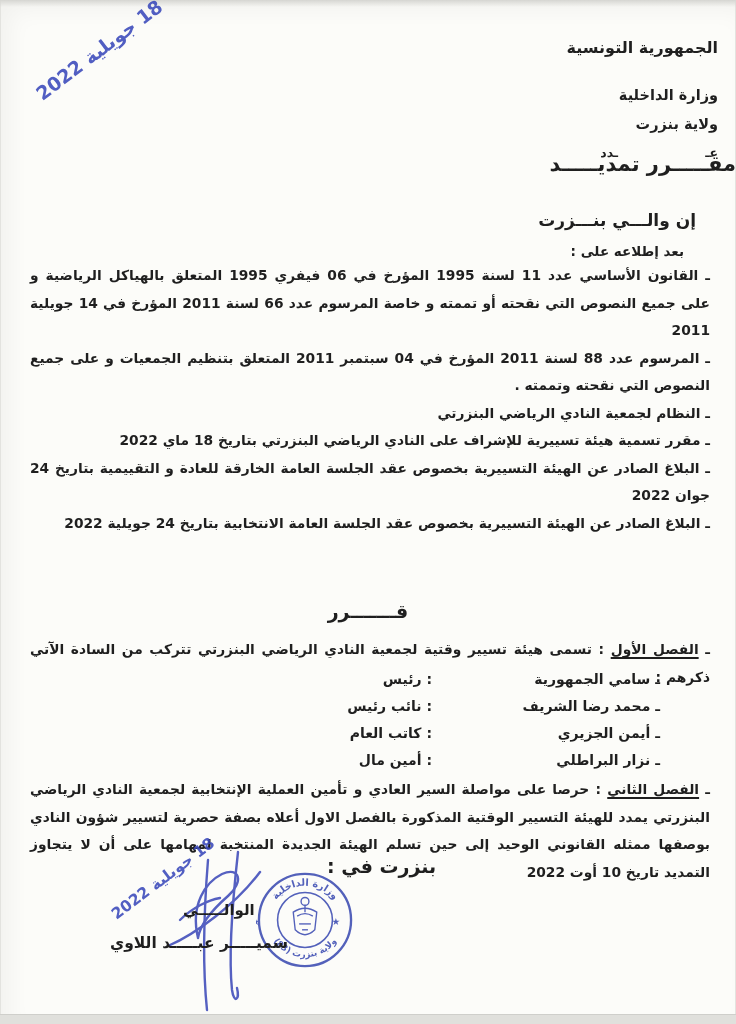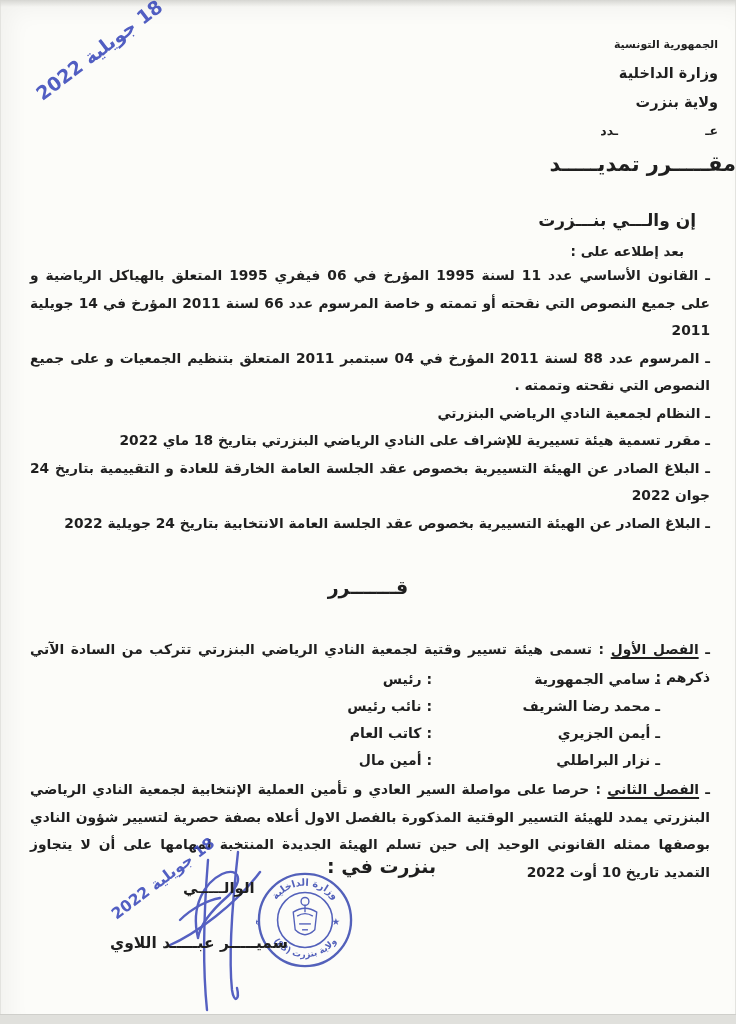--- a/index.html
+++ b/index.html
@@ -15,21 +15,21 @@
     color:#1f1f1f;
     box-shadow:inset 0 0 0 1px #e3e3df, inset 10px 10px 22px rgba(0,0,0,.045);
   }
   .scan-edge-top{position:absolute;top:0;left:0;right:0;height:7px;
     background:linear-gradient(to bottom,#d7d7d3,rgba(215,215,211,0));}
   .scan-edge-bottom{position:absolute;bottom:0;left:0;right:0;height:9px;
     background:#e0e0dc;border-top:1px solid #cfcfcb;}
 
   
   .letterhead{position:absolute;top:38px;right:18px;text-align:right;}
-  .lh-republic{font-size:11px;margin-bottom:14px;}
+  .lh-republic{font-size:16px;margin-bottom:30px;}
   .lh-line{font-size:14.5px;margin-bottom:13px;}
   .lh-number{font-size:12.5px;white-space:pre;}
 
   
   .ink-stamp{
     position:absolute;color:#3a49bb;opacity:.88;
     font-size:19px;letter-spacing:1px;white-space:nowrap;
     transform:rotate(-37deg);
   }
   .stamp-top-left{left:25px;top:38px;width:150px;}
@@ -38,39 +38,39 @@
   .doc-title{position:absolute;top:152px;left:0;right:0;text-align:right;
     font-size:21px;letter-spacing:.5px;}
   .issuer{position:absolute;top:210px;right:40px;font-size:17px;}
   .preamble{position:absolute;top:243px;right:52px;font-size:13.5px;}
 
   .considerations{position:absolute;top:262px;right:26px;left:30px;
     font-size:13.8px;line-height:27.5px;
     text-align:justify;text-align-last:right;}
   .consideration{margin:0;}
 
-  .decision-word{position:absolute;top:576px;left:0;right:0;text-align:center;
+  .decision-word{position:absolute;top:600px;left:0;right:0;text-align:center;
     font-size:19px;}
 
   .article{position:absolute;right:26px;left:30px;
     font-size:13.8px;line-height:27.5px;
     text-align:justify;text-align-last:right;}
   .article-one{top:636px;}
   .article-two{top:776px;}
   .article-label{text-decoration:underline;text-underline-offset:3px;
     text-decoration-thickness:1.5px;}
 
   .members{position:absolute;top:666px;right:76px;font-size:14px;line-height:27px;}
   .member-row{display:flex;}
   .member-name{width:228px;text-align:right;}
   .member-role{text-align:right;}
 
   .place-line{position:absolute;top:855px;left:327px;font-size:19px;direction:rtl;}
 
-  .signer-title{position:absolute;top:879px;left:183px;font-size:15px;z-index:3;}
+  .signer-title{position:absolute;top:901px;left:183px;font-size:15px;z-index:3;}
   .signer-name{position:absolute;top:934px;left:110px;font-size:15.5px;z-index:3;white-space:nowrap;}
 
   .signature-svg{position:absolute;left:150px;top:842px;z-index:2;}
   .seal-svg{position:absolute;left:256px;top:871px;z-index:1;opacity:.85;}
 </style>
 </head>
 <body>
 
 <div class="page">
 

